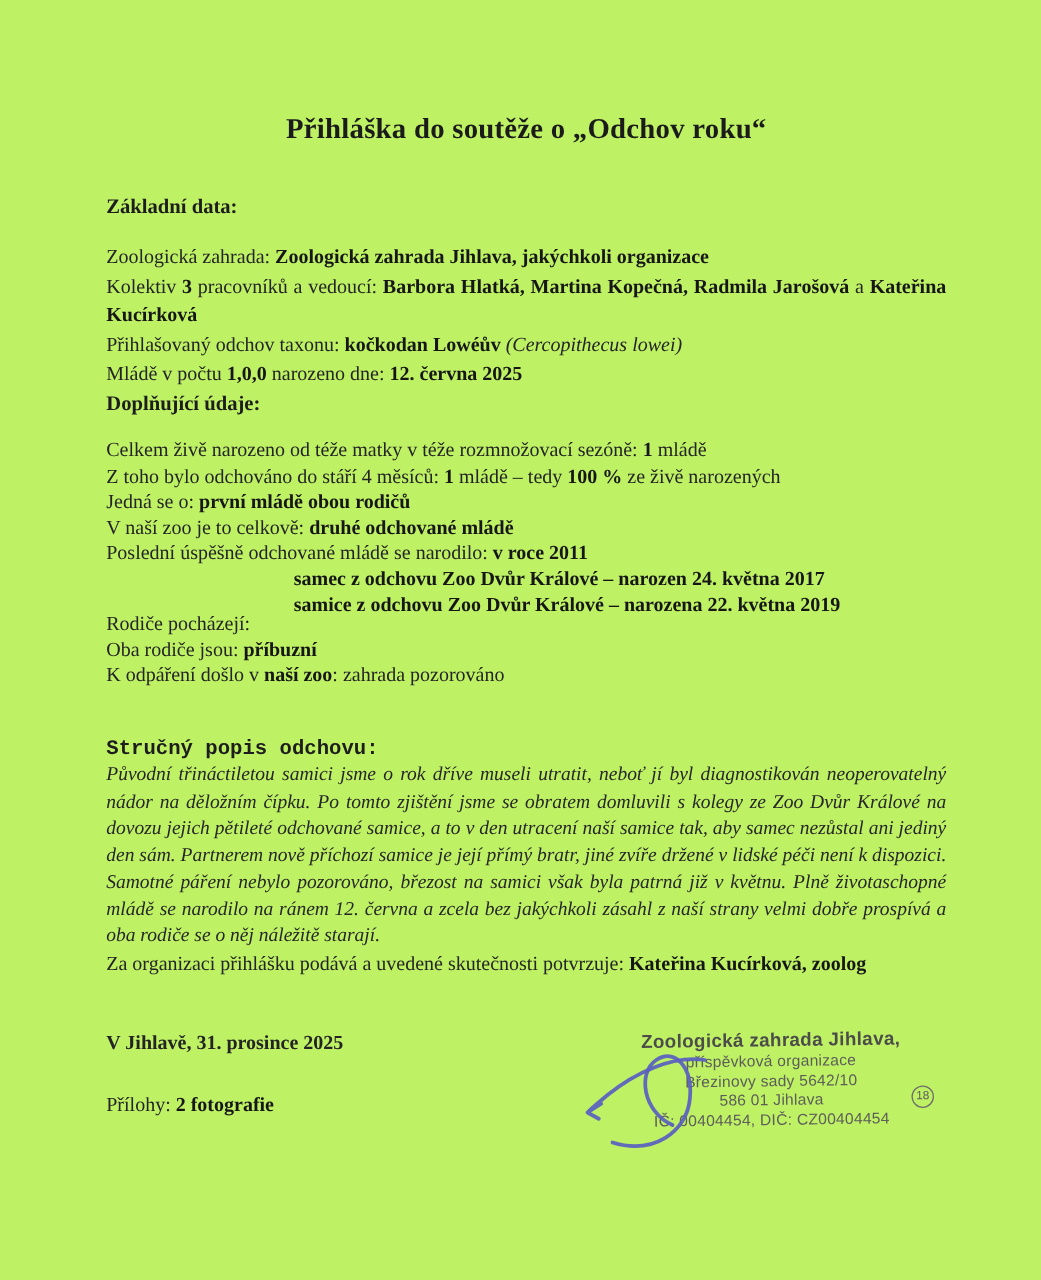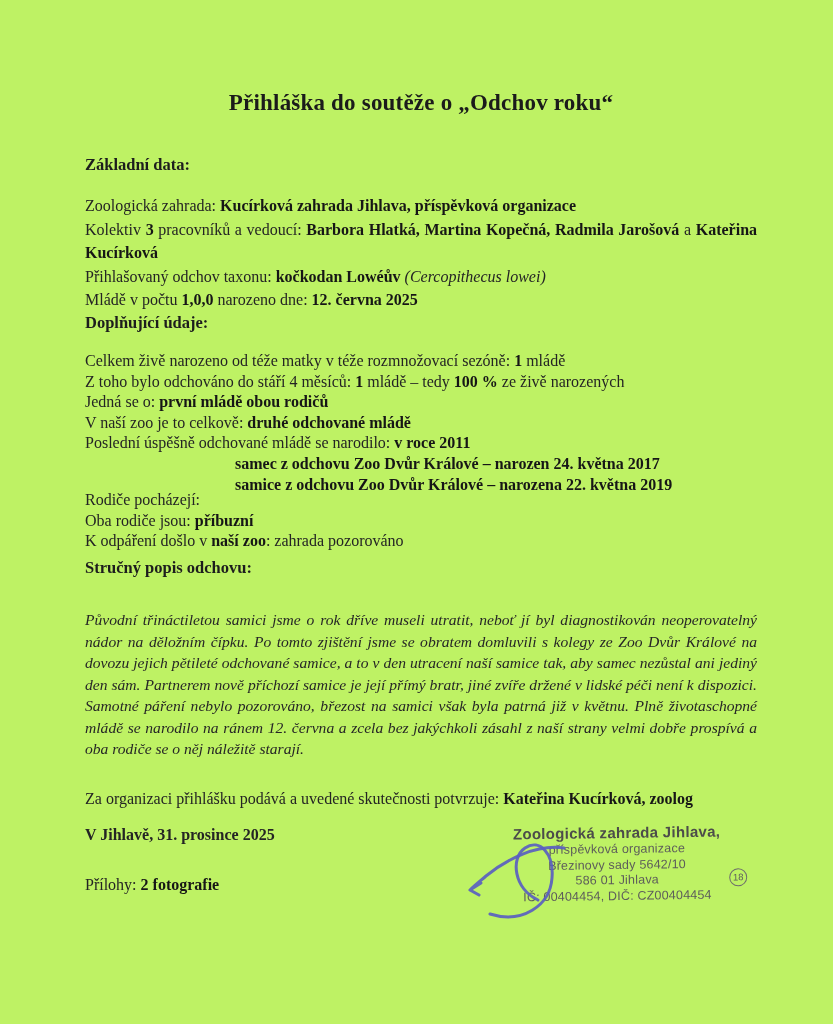--- a/index.html
+++ b/index.html
@@ -16,34 +16,34 @@
     top:90px;
     text-align:center;
     font-size:23px;
     font-weight:bold;
     color:#1b1b1b;
     letter-spacing:0.2px;
   }
   .heading{font-weight:bold;font-size:16.5px;color:#1d1d1d;}
   .h-basic{top:155px;}
   .h-details{top:313px;}
-  .h-desc{top:558px;}
+  .h-desc{top:589px;font-family:Liberation Mono, monospace;}
   .block{font-size:16px;}
   .basic{top:194px;line-height:23.5px;}
   .basic .wrapline{text-align:justify;}
   .details{top:351px;line-height:20.6px;}
   .desc{
     top:609px;
     line-height:21.5px;
     font-size:15.6px;
     font-style:italic;
     text-align:justify;
     color:#262626;
   }
-  .za{top:763px;font-size:16px;margin-top:27px;}
+  .za{top:763px;font-size:16px;}
   .vj{top:826px;font-size:16px;font-weight:bold;}
   .pril{top:876px;font-size:16px;}
   .b{font-weight:bold;color:#161616;}
   .i{font-style:italic;}
   .parents-row{display:flex;align-items:flex-start;}
   .parents-label{flex:0 0 150px;margin-top:36px;}
   .parents-col{flex:1;}
   
   .stamp{
     position:absolute;
@@ -76,21 +76,21 @@
 </head>
 <body>
 
 <div class="sheet">
 
   <div class="abs title">Přihláška do soutěže o „Odchov roku“</div>
 
   <div class="abs heading h-basic">Základní data:</div>
 
   <div class="abs block basic">
-    <div class="line"><span>Zoologická zahrada: </span><span class="b">Kucírková zahrada Jihlava, příspěvková organizace</span></div>
+    <div class="line"><span>Zoologická zahrada: </span><span class="b">Zoologická zahrada Jihlava, jakýchkoli organizace</span></div>
     <div class="line wrapline"><span>Kolektiv </span><span class="b">3</span><span> pracovníků a vedoucí: </span><span class="b">Barbora Hlatká, Martina Kopečná, Radmila Jarošová</span><span> a </span><span class="b">Kateřina Kucírková</span></div>
     <div class="line"><span>Přihlašovaný odchov taxonu: </span><span class="b">kočkodan Lowéův</span><span> </span><span class="i">(Cercopithecus lowei)</span></div>
     <div class="line"><span>Mládě v počtu </span><span class="b">1,0,0</span><span> narozeno dne: </span><span class="b">12. června 2025</span></div>
   </div>
 
   <div class="abs heading h-details">Doplňující údaje:</div>
 
   <div class="abs block details">
     <div class="line"><span>Celkem živě narozeno od téže matky v téže rozmnožovací sezóně: </span><span class="b">1</span><span> mládě</span></div>
     <div class="line"><span>Z toho bylo odchováno do stáří 4 měsíců: </span><span class="b">1</span><span> mládě – tedy </span><span class="b">100 %</span><span> ze živě narozených</span></div>

